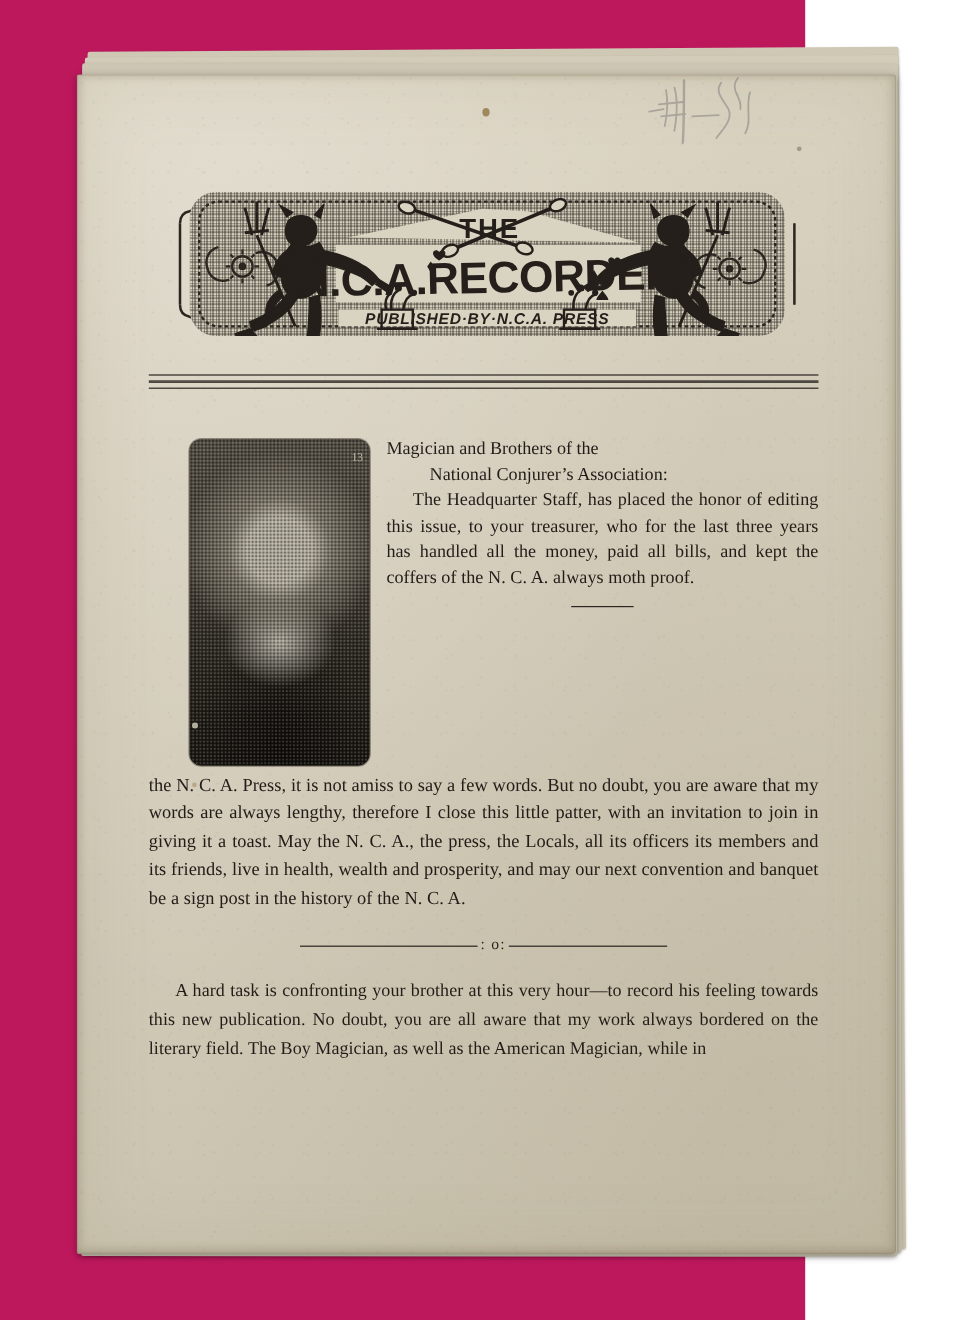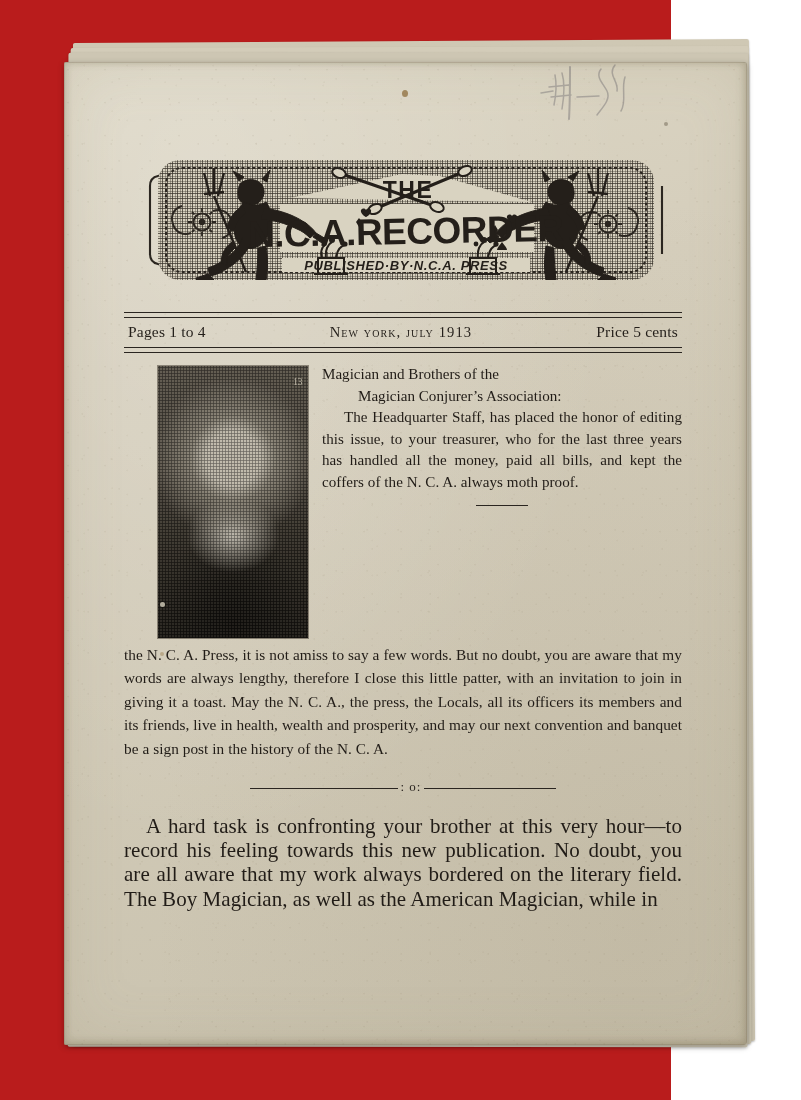--- a/index.html
+++ b/index.html
@@ -1,21 +1,21 @@
 <!DOCTYPE html>
 <html><head>
 <meta charset="utf-8">
 <style>
   html,body{margin:0;padding:0;}
   body{
     width:801px;height:1100px;overflow:hidden;
     background:#ffffff;
     font-family:"Liberation Serif", serif;
   }
-  .stage{position:relative;width:671px;height:1100px;background:#b91c1c;text-decoration:underline;}
+  .stage{position:relative;width:671px;height:1100px;background:#be185d;text-decoration:underline;}
 
   
   .stack{position:absolute;border-radius:2px;}
   .stack.s1{left:76px;top:41px;width:676px;height:1002px;
     background:linear-gradient(180deg,#cfc8b4 0%,#c6bfab 100%);
     transform:rotate(-0.35deg);
     box-shadow:0 1px 2px rgba(0,0,0,.25);}
   .stack.s2{left:72px;top:47px;width:678px;height:998px;
     background:linear-gradient(180deg,#d3ccb9 0%,#c9c2ae 100%);
     transform:rotate(-0.15deg);
@@ -71,20 +71,21 @@
   .issue-center::first-letter{text-transform:uppercase;}
 
   
   .body{position:absolute;left:60px;top:300px;width:558px;color:#211c17;}
   .cols{display:flex;gap:0;}
   .photo{width:150px;flex:0 0 150px;margin:4px 14px 4px 34px;}
   .photo-frame{
     width:150px;height:272px;position:relative;overflow:hidden;
     background:#3a352f;
     box-shadow:0 0 0 1px rgba(60,52,42,.5);
+    border-radius:10px;
   }
   .halftone{position:absolute;inset:0;
     background-color:#4a443c;
     background-image:
       radial-gradient(circle at 50% 34%, rgba(196,190,176,.95) 0 14%, rgba(150,144,130,.75) 22%, rgba(70,64,56,0) 42%),
       radial-gradient(ellipse 44% 20% at 50% 62%, rgba(205,200,188,.9), rgba(0,0,0,0) 70%),
       radial-gradient(ellipse 70% 46% at 50% 95%, rgba(18,16,13,.95), rgba(0,0,0,0) 75%),
       linear-gradient(178deg,#5a544a 0%,#4d473e 38%,#2d2922 72%,#1e1b16 100%);
   }
   .dots{position:absolute;inset:0;opacity:.55;
@@ -112,21 +113,21 @@
   .sign{margin-top:12px;font-size:15.6px;line-height:24px;color:#211c17;}
   .sign .s1{display:block;padding-left:244px;}
   .sign .s2{display:block;padding-left:306px;letter-spacing:.6px;}
 
   .odiv{display:flex;align-items:center;justify-content:center;
     margin:20px 0 18px 0;color:#2a2520;}
   .odiv .ln{height:0;border-top:1.3px solid #2a2520;width:132px;}
   .odiv .ln.l{width:148px;}
   .odiv .tk{font-size:13px;padding:0 3px;transform:translateY(-1px);letter-spacing:1px;}
 
-  p.tx.last{font-size:21px;line-height:24.2px;}
+  p.tx.last{font-size:15px;line-height:24.2px;}
 </style>
 </head>
 <body>
 
 <div class="stage">
 
   <div class="stack s1"></div>
   <div class="stack s2"></div>
   <div class="stack s3"></div>
 
@@ -339,44 +340,39 @@
 
           <text x="266" y="98" font-family="'Liberation Sans',sans-serif" font-size="37" font-weight="bold" fill="#241f1a" letter-spacing="-0.5" text-anchor="middle" transform="rotate(-1.2 266 98)">N.C.A.RECORDER</text>
 
           <text x="266" y="124" font-family="'Liberation Sans',sans-serif" font-size="13" font-weight="bold" font-style="italic" fill="#241f1a" letter-spacing="0.6" text-anchor="middle">PUBLISHED·BY·N.C.A. PRESS</text>
         </g>
       </svg>
     </div>
 
     <div class="barwrap">
       <div class="rule-d"></div>
-      <div class="issuebar">
-        <div class="issue-left">Pages 1 to 4</div>
-        <div class="issue-center">New York, July 1913</div>
-        <div class="issue-right">Price 5 cents</div>
-      </div>
       <div class="rule-d lower"></div>
     </div>
 
     <div class="body">
 
       <div class="cols">
         <div class="photo">
           <div class="photo-frame">
             <div class="halftone"></div>
             <div class="dots"></div>
             <div class="photo-mark">13</div>
             <div class="photo-nick"></div>
           </div>
         </div>
 
         <div class="col2">
           <p class="salute">
             <span>Magician and Brothers of the</span>
-            <span class="l2">Magician Conjurer’s Association:</span>
+            <span class="l2">National Conjurer’s Association:</span>
           </p>
           <p class="tx ind">The Headquarter Staff, has placed the honor of editing this issue, to your treasurer, who for the last three years has handled all the money, paid all bills, and kept the coffers of the N. C. A. always moth proof.</p>
 
           <div class="minirule"></div>
 
         </div>
       </div>
 
       <div class="full">
         <p class="tx full-para">the N. C. A. Press, it is not amiss to say a few words. But no doubt, you are aware that my words are always lengthy, therefore I close this little patter, with an invitation to join in giving it a toast. May the N. C. A., the press, the Locals, all its officers its members and its friends, live in health, wealth and prosperity, and may our next convention and banquet be a sign post in the history of the N. C. A.</p>

